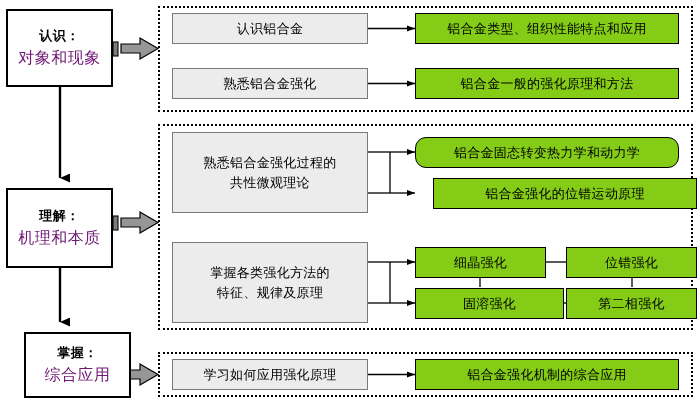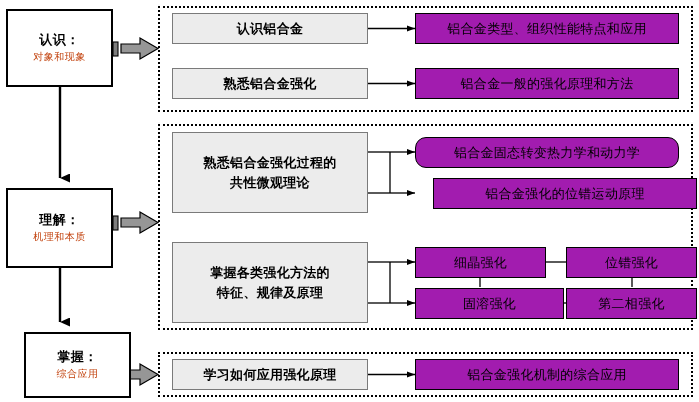--- a/index.html
+++ b/index.html
@@ -24,22 +24,22 @@
     justify-content:center;
     line-height:1.45;
   }
   .stage-title{
     font-weight:bold;
     font-size:13px;
     color:#000000;
     letter-spacing:0.5px;
   }
   .stage-sub{
-    font-size:10px;
-    color:#c2410c;
+    font-size:16px;
+    color:#701a75;
     letter-spacing:0.5px;
   }
 
   
   .group{
     position:absolute;
     border:2px dotted #000000;
     box-sizing:border-box;
     background:transparent;
   }
@@ -47,32 +47,32 @@
   
   .gray-box{
     position:absolute;
     background:#ececec;
     border:1.5px solid #7a7a7a;
     box-sizing:border-box;
     display:flex;
     flex-direction:column;
     align-items:center;
     justify-content:center;
-    font-weight:bold;
+    font-weight:normal;
     font-size:13px;
     color:#000;
     line-height:1.5;
     letter-spacing:0.3px;
   }
   .gray-box .ln{display:block;white-space:nowrap;}
 
   
   .white-box{
     position:absolute;
-    background:#a21caf;
+    background:#84cc16;
     border:1.5px solid #000000;
     box-sizing:border-box;
     display:flex;
     align-items:center;
     justify-content:center;
     font-size:13px;
     color:#000;
     letter-spacing:0.3px;
     white-space:nowrap;
   }

